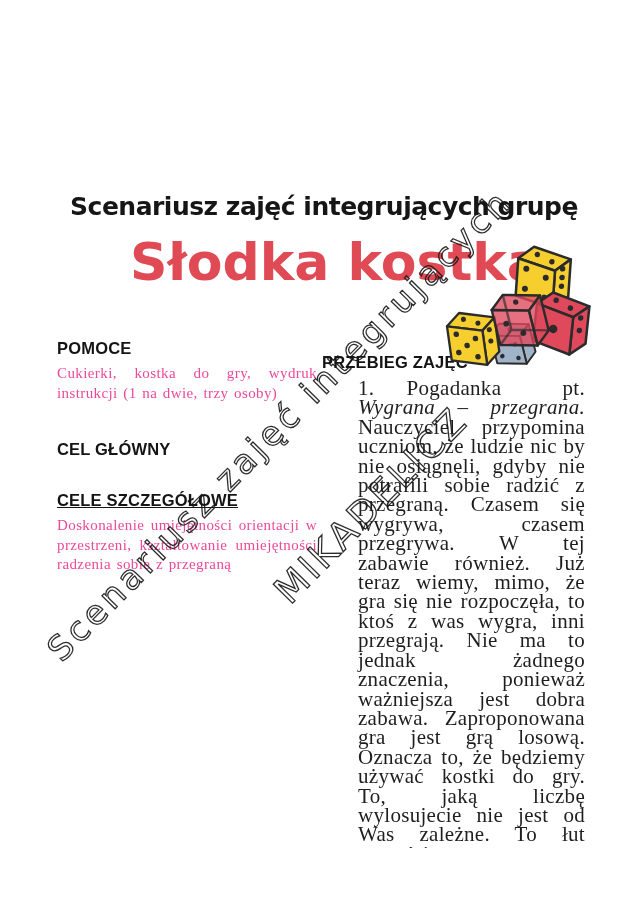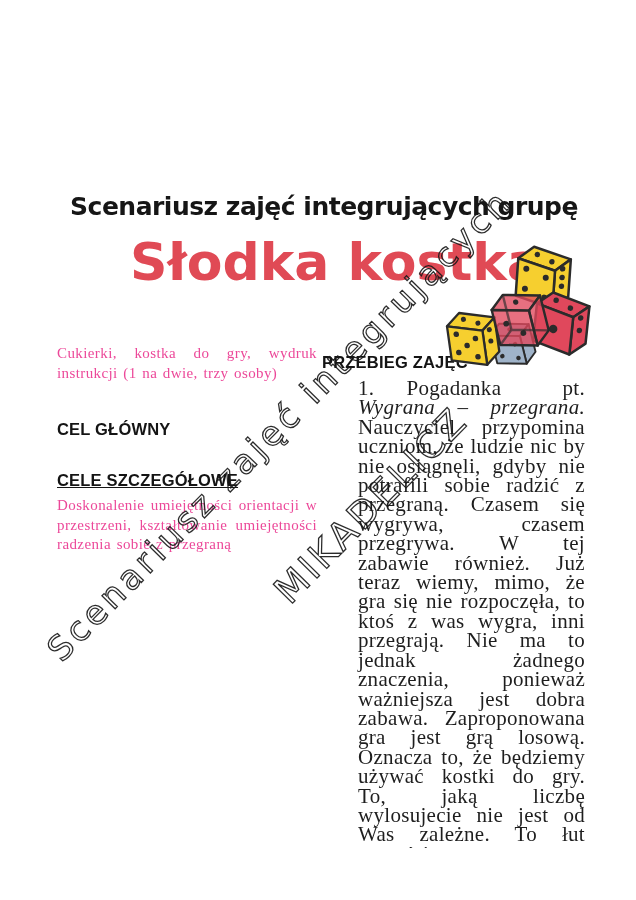--- a/index.html
+++ b/index.html
@@ -66,20 +66,21 @@
 </style>
 </head>
 <body>
 
 <div class="page">
 
   <div class="subtitle">Scenariusz zajęć integrujących grupę</div>
   <div class="title">Słodka kostka</div>
 
   <div class="col col-left">
+    <div class="sec-heading">POMOCE</div>
     <div class="sec-body">Cukierki, kostka do gry, wydruk instrukcji (1 na dwie, trzy osoby)</div>
 
     <div class="sec-heading mt-cel">CEL GŁÓWNY</div>
 
     <div class="sec-heading mt-cele">CELE SZCZEGÓŁOWE</div>
     <div class="sec-body">Doskonalenie umiejętności orientacji w przestrzeni, kształtowanie umiejętności radzenia sobie z przegraną</div>
 
   </div>
 
   <div class="col col-right">

